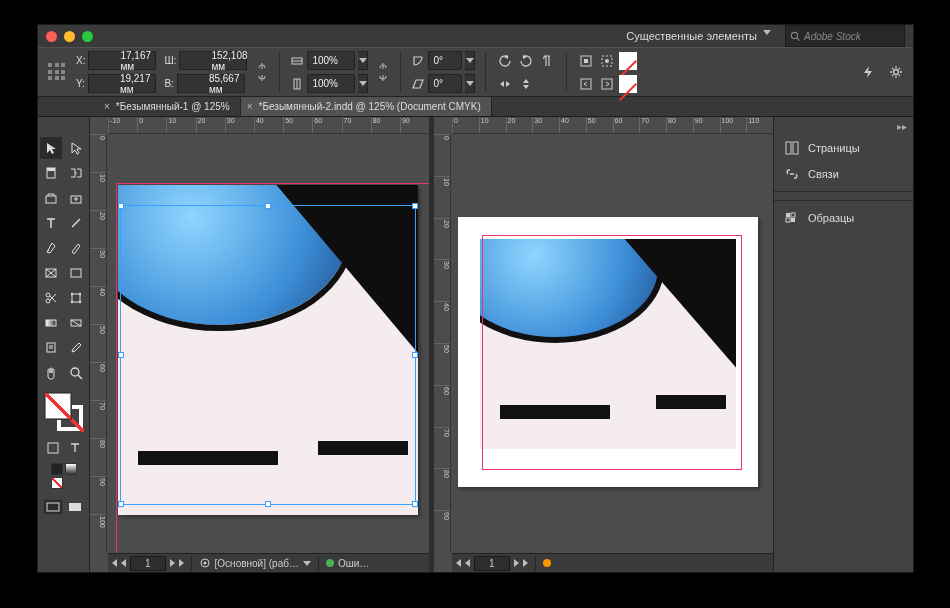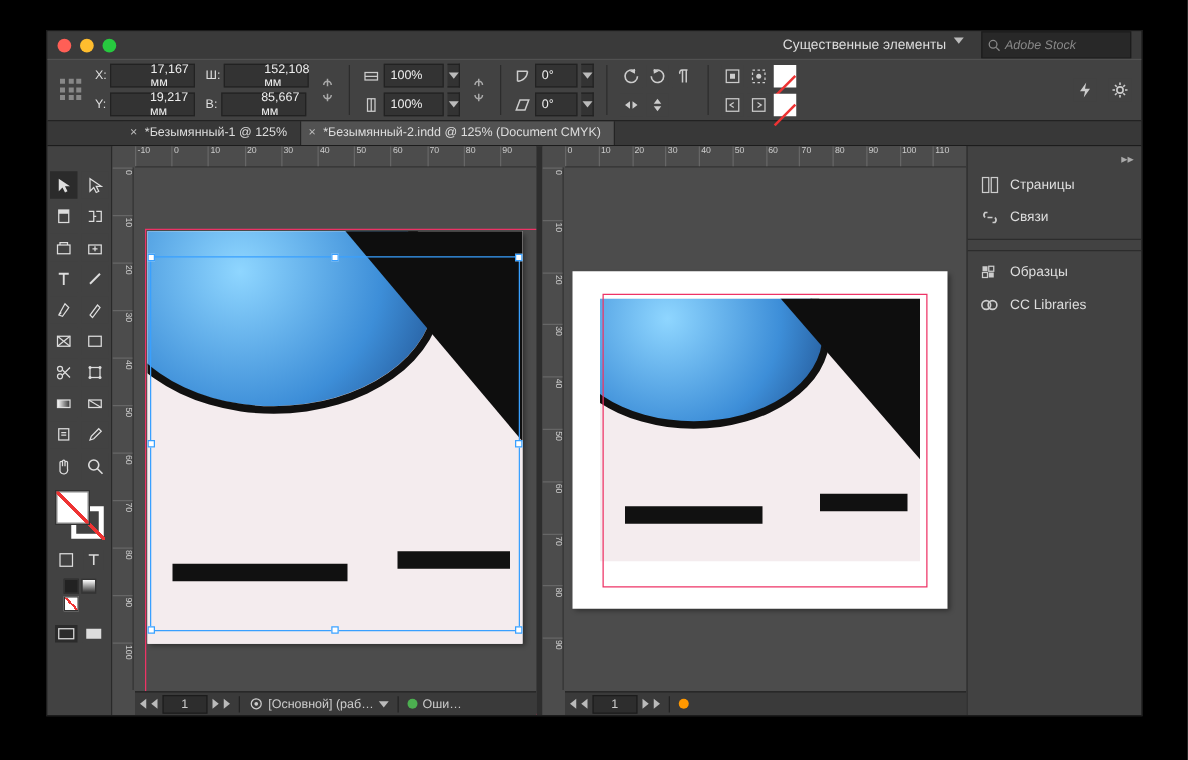--- a/index.html
+++ b/index.html
@@ -610,23 +610,16 @@
       <div class="rp-sep"></div>
       <div class="rp-item">
           <svg width="16" height="14">
             <rect x="2" y="2" width="4" height="4" fill="#ccc"></rect>
             <rect x="7" y="2" width="4" height="4" fill="none" stroke="#ccc"></rect>
             <rect x="2" y="7" width="4" height="4" fill="none" stroke="#ccc"></rect>
             <rect x="7" y="7" width="4" height="4" fill="#ccc"></rect>
           </svg>
           <span>Образцы</span>
         </div>
-      <div class="rp-item">
-          <svg width="16" height="14">
-            <circle cx="5" cy="7" r="3.5" fill="none" stroke="#ccc" stroke-width="1.3"></circle>
-            <circle cx="10" cy="7" r="3.5" fill="none" stroke="#ccc" stroke-width="1.3"></circle>
-          </svg>
-          <span>CC Libraries</span>
-        </div>
     </div>
 
   </div>
 </div>
 
 </body></html>

